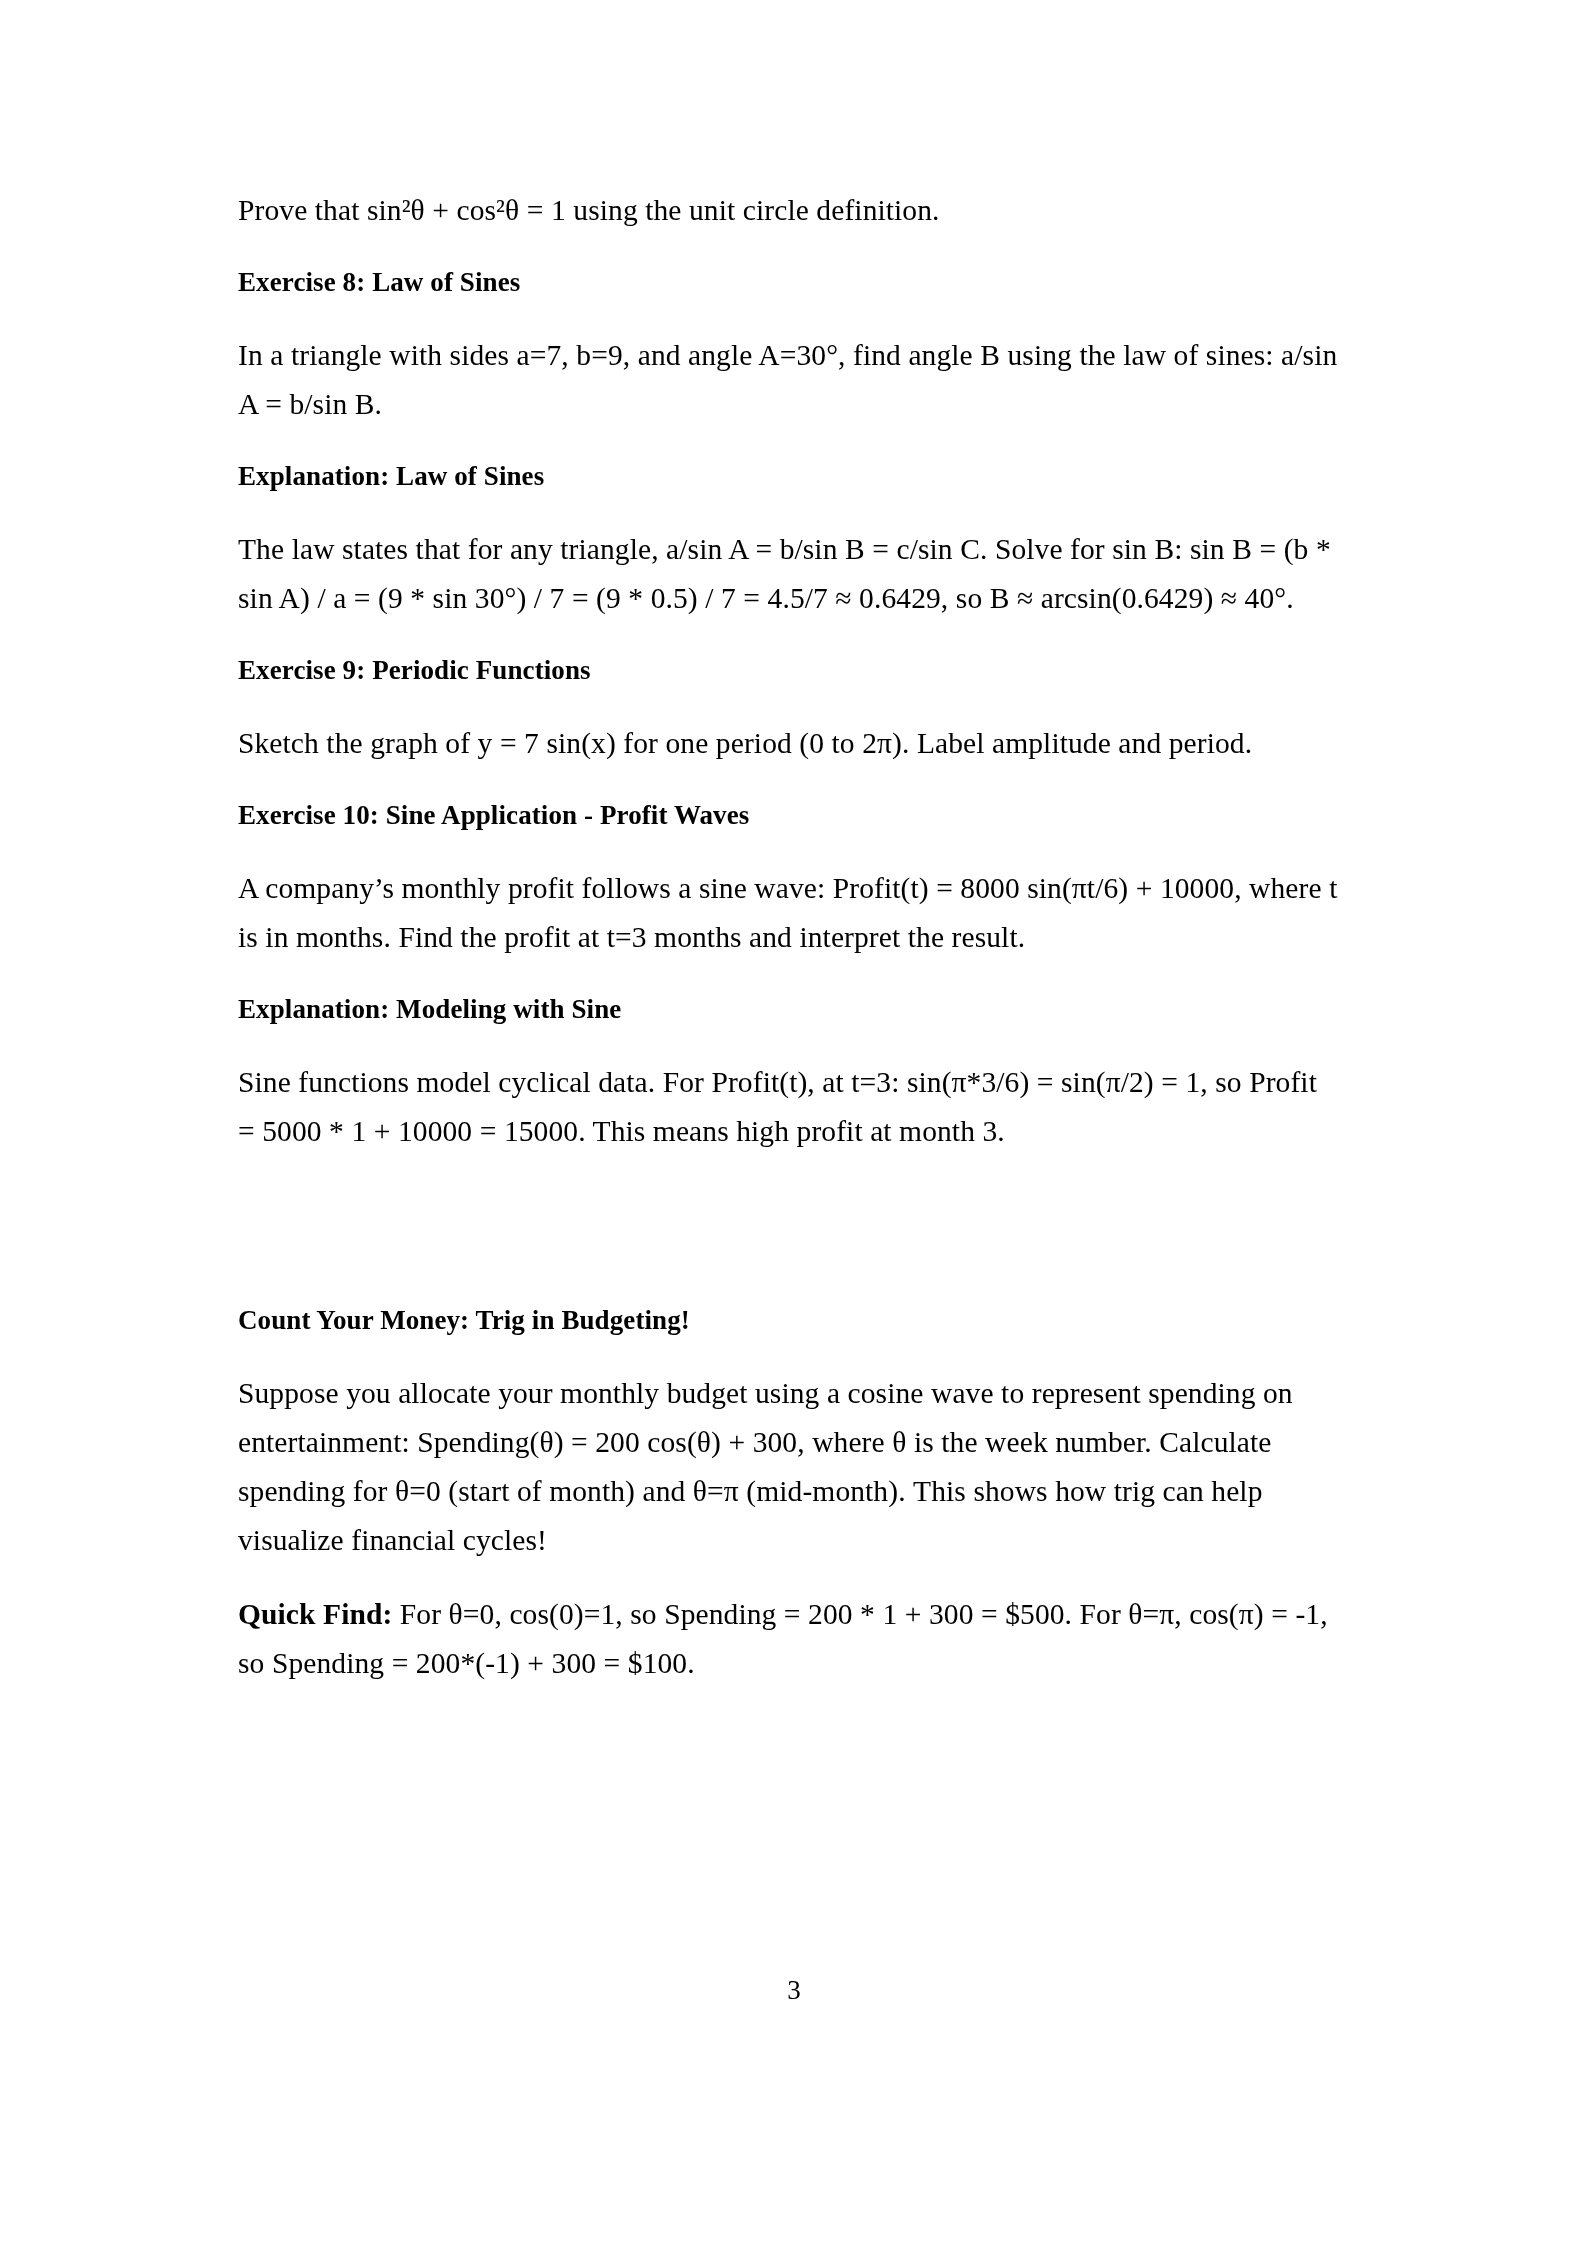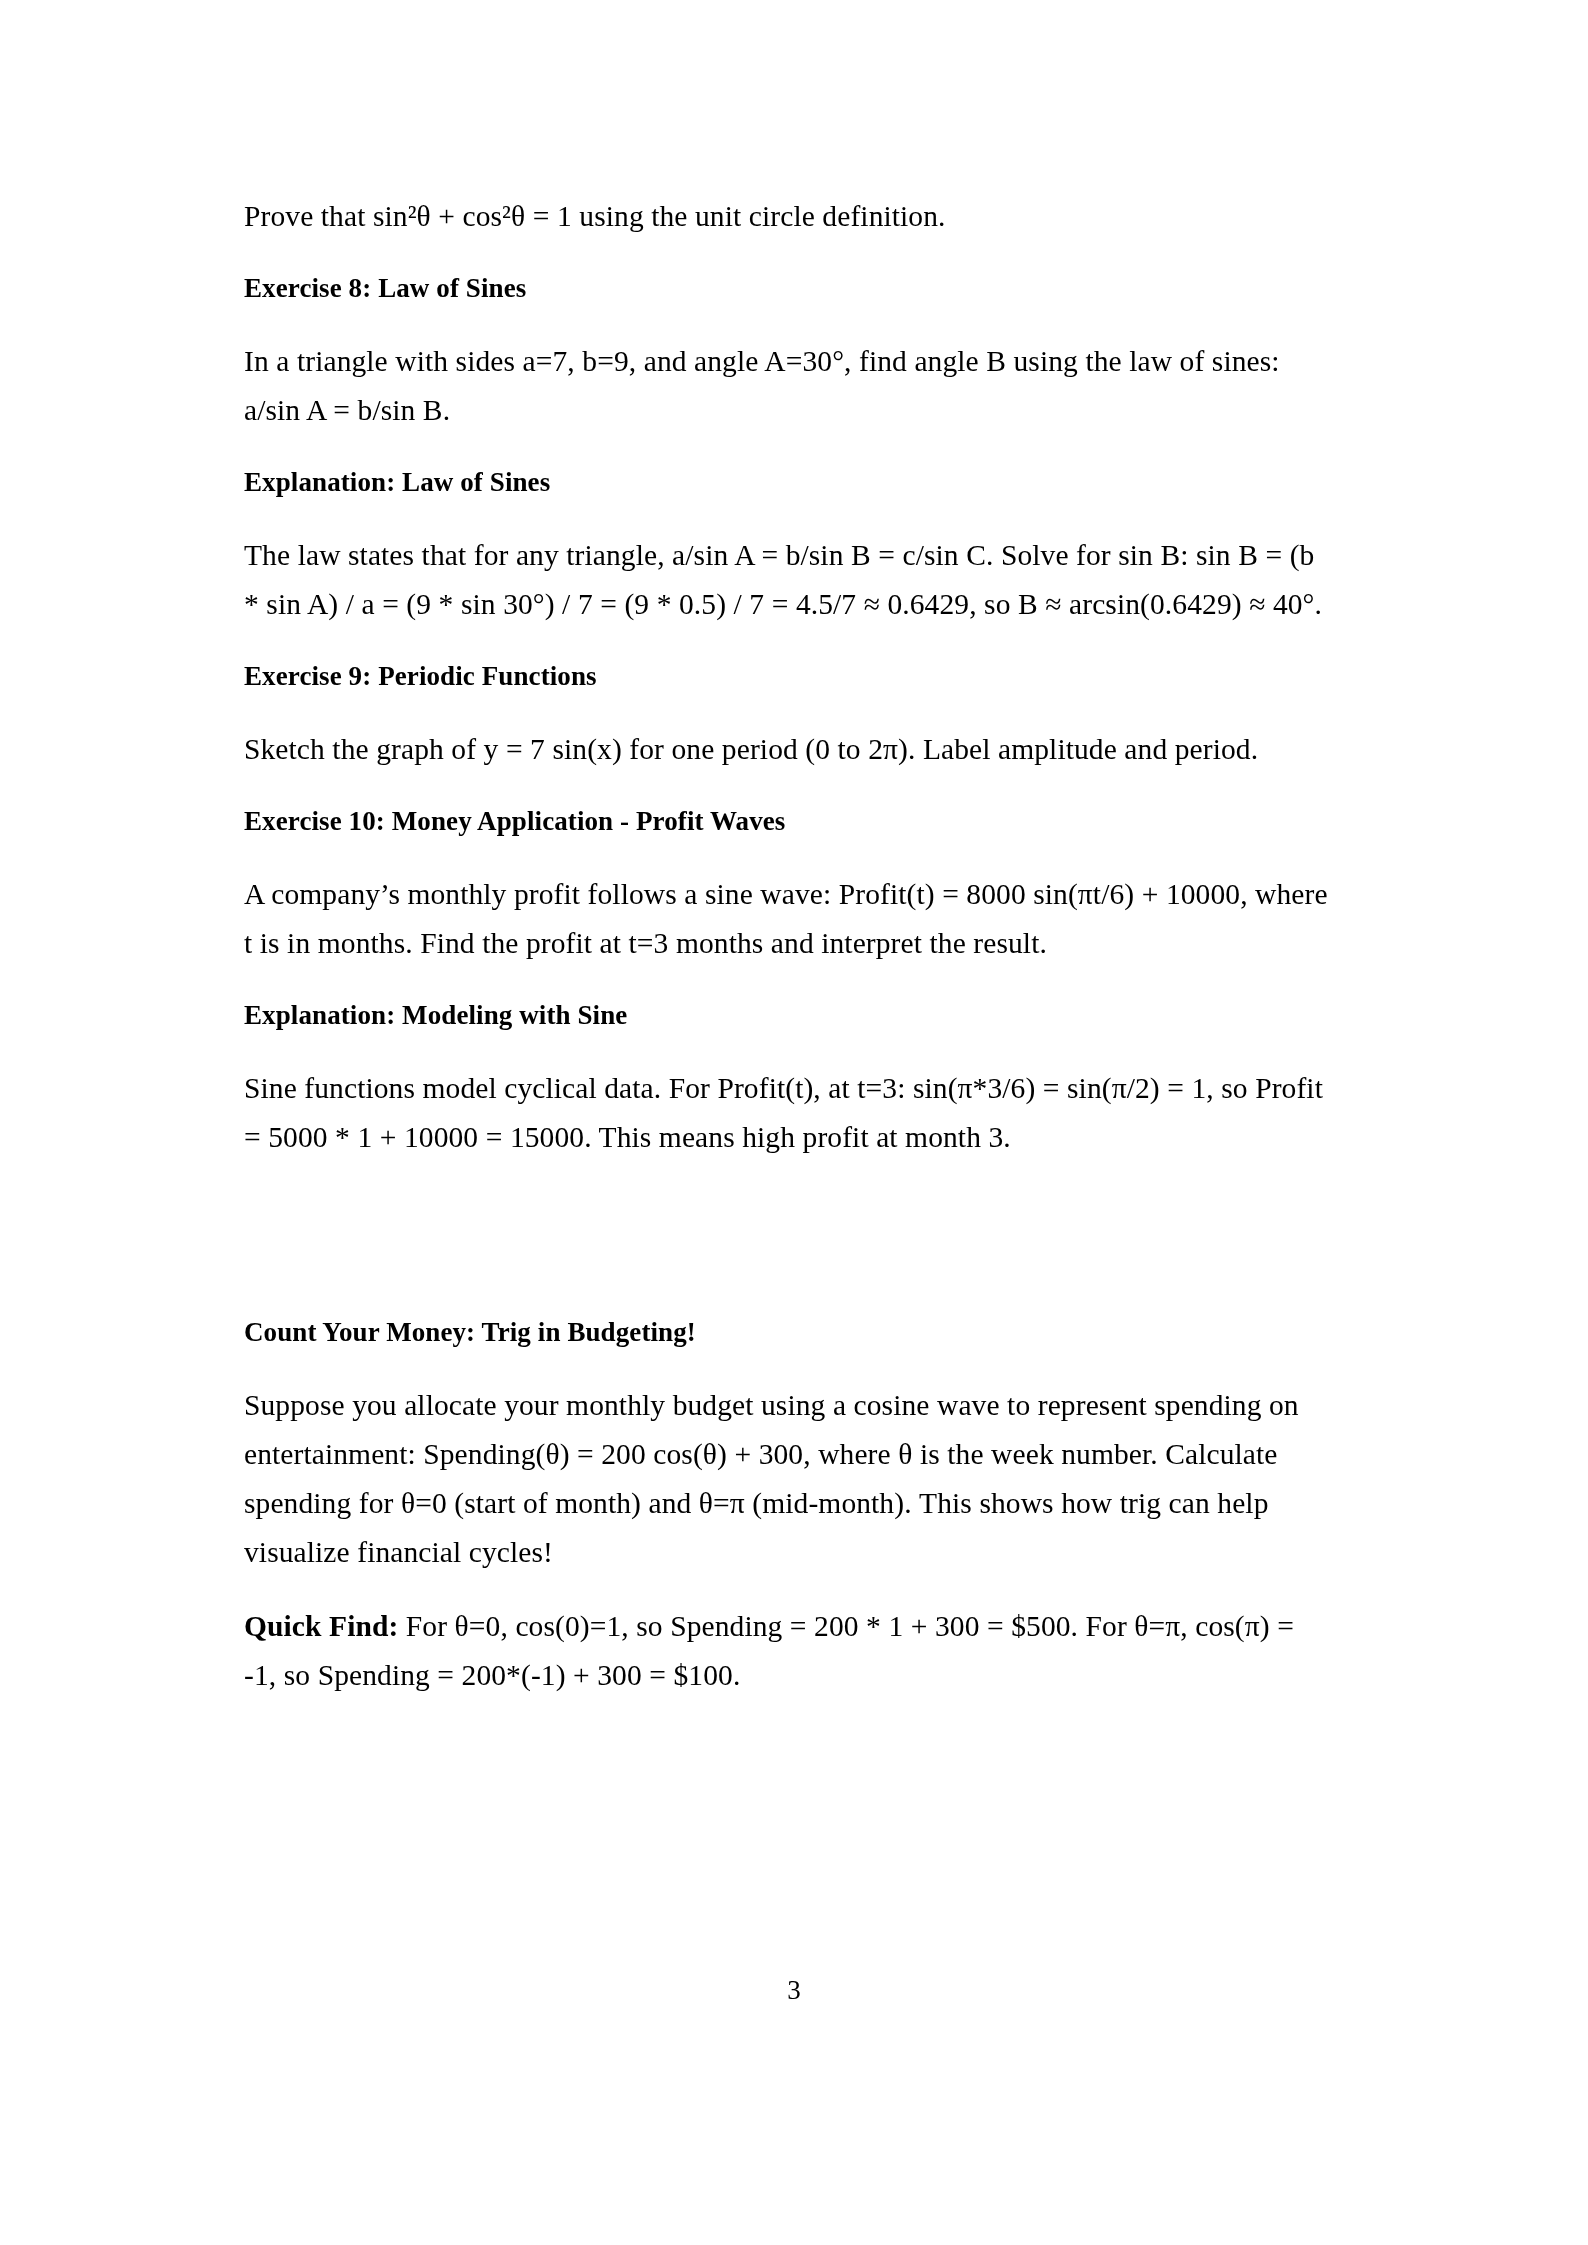--- a/index.html
+++ b/index.html
@@ -18,21 +18,21 @@
   .content {
     position: absolute;
     left: 238px;
     top: 186px;
     width: 1100px;
   }
   .doc-para,
   .doc-heading {
     font-family: "Liberation Serif", "DejaVu Serif", serif;
     color: #000000;
-    margin: 6px;
+    margin: 0;
     padding: 0;
     text-align: left;
   }
   .doc-para {
     font-size: 29.5px;
     line-height: 49px;
     font-weight: normal;
     margin-bottom: 25px;
     letter-spacing: 0.1px;
   }
@@ -77,21 +77,21 @@
     <p class="doc-para">In a triangle with sides a=7, b=9, and angle A=30°, find angle B using the law of sines: a/sin A = b/sin B.</p>
 
     <h3 class="doc-heading">Explanation: Law of Sines</h3>
 
     <p class="doc-para">The law states that for any triangle, a/sin A = b/sin B = c/sin C. Solve for sin B: sin B = (b * sin A) / a = (9 * sin 30°) / 7 = (9 * 0.5) / 7 = 4.5/7 ≈ 0.6429, so B ≈ arcsin(0.6429) ≈ 40°.</p>
 
     <h3 class="doc-heading">Exercise 9: Periodic Functions</h3>
 
     <p class="doc-para">Sketch the graph of y = 7 sin(x) for one period (0 to 2π). Label amplitude and period.</p>
 
-    <h3 class="doc-heading">Exercise 10: Money Application - Profit Waves</h3>
+    <h3 class="doc-heading">Exercise 10: Sine Application - Profit Waves</h3>
 
     <p class="doc-para">A company’s monthly profit follows a sine wave: Profit(t) = 8000 sin(πt/6) + 10000, where t is in months. Find the profit at t=3 months and interpret the result.</p>
 
     <h3 class="doc-heading">Explanation: Modeling with Sine</h3>
 
     <p class="doc-para tight">Sine functions model cyclical data. For Profit(t), at t=3: sin(π*3/6) = sin(π/2) = 1, so Profit = 5000 * 1 + 10000 = 15000. This means high profit at month 3.</p>
 
     <div class="section-gap"></div>
 
     <h3 class="doc-heading">Count Your Money: Trig in Budgeting!</h3>

